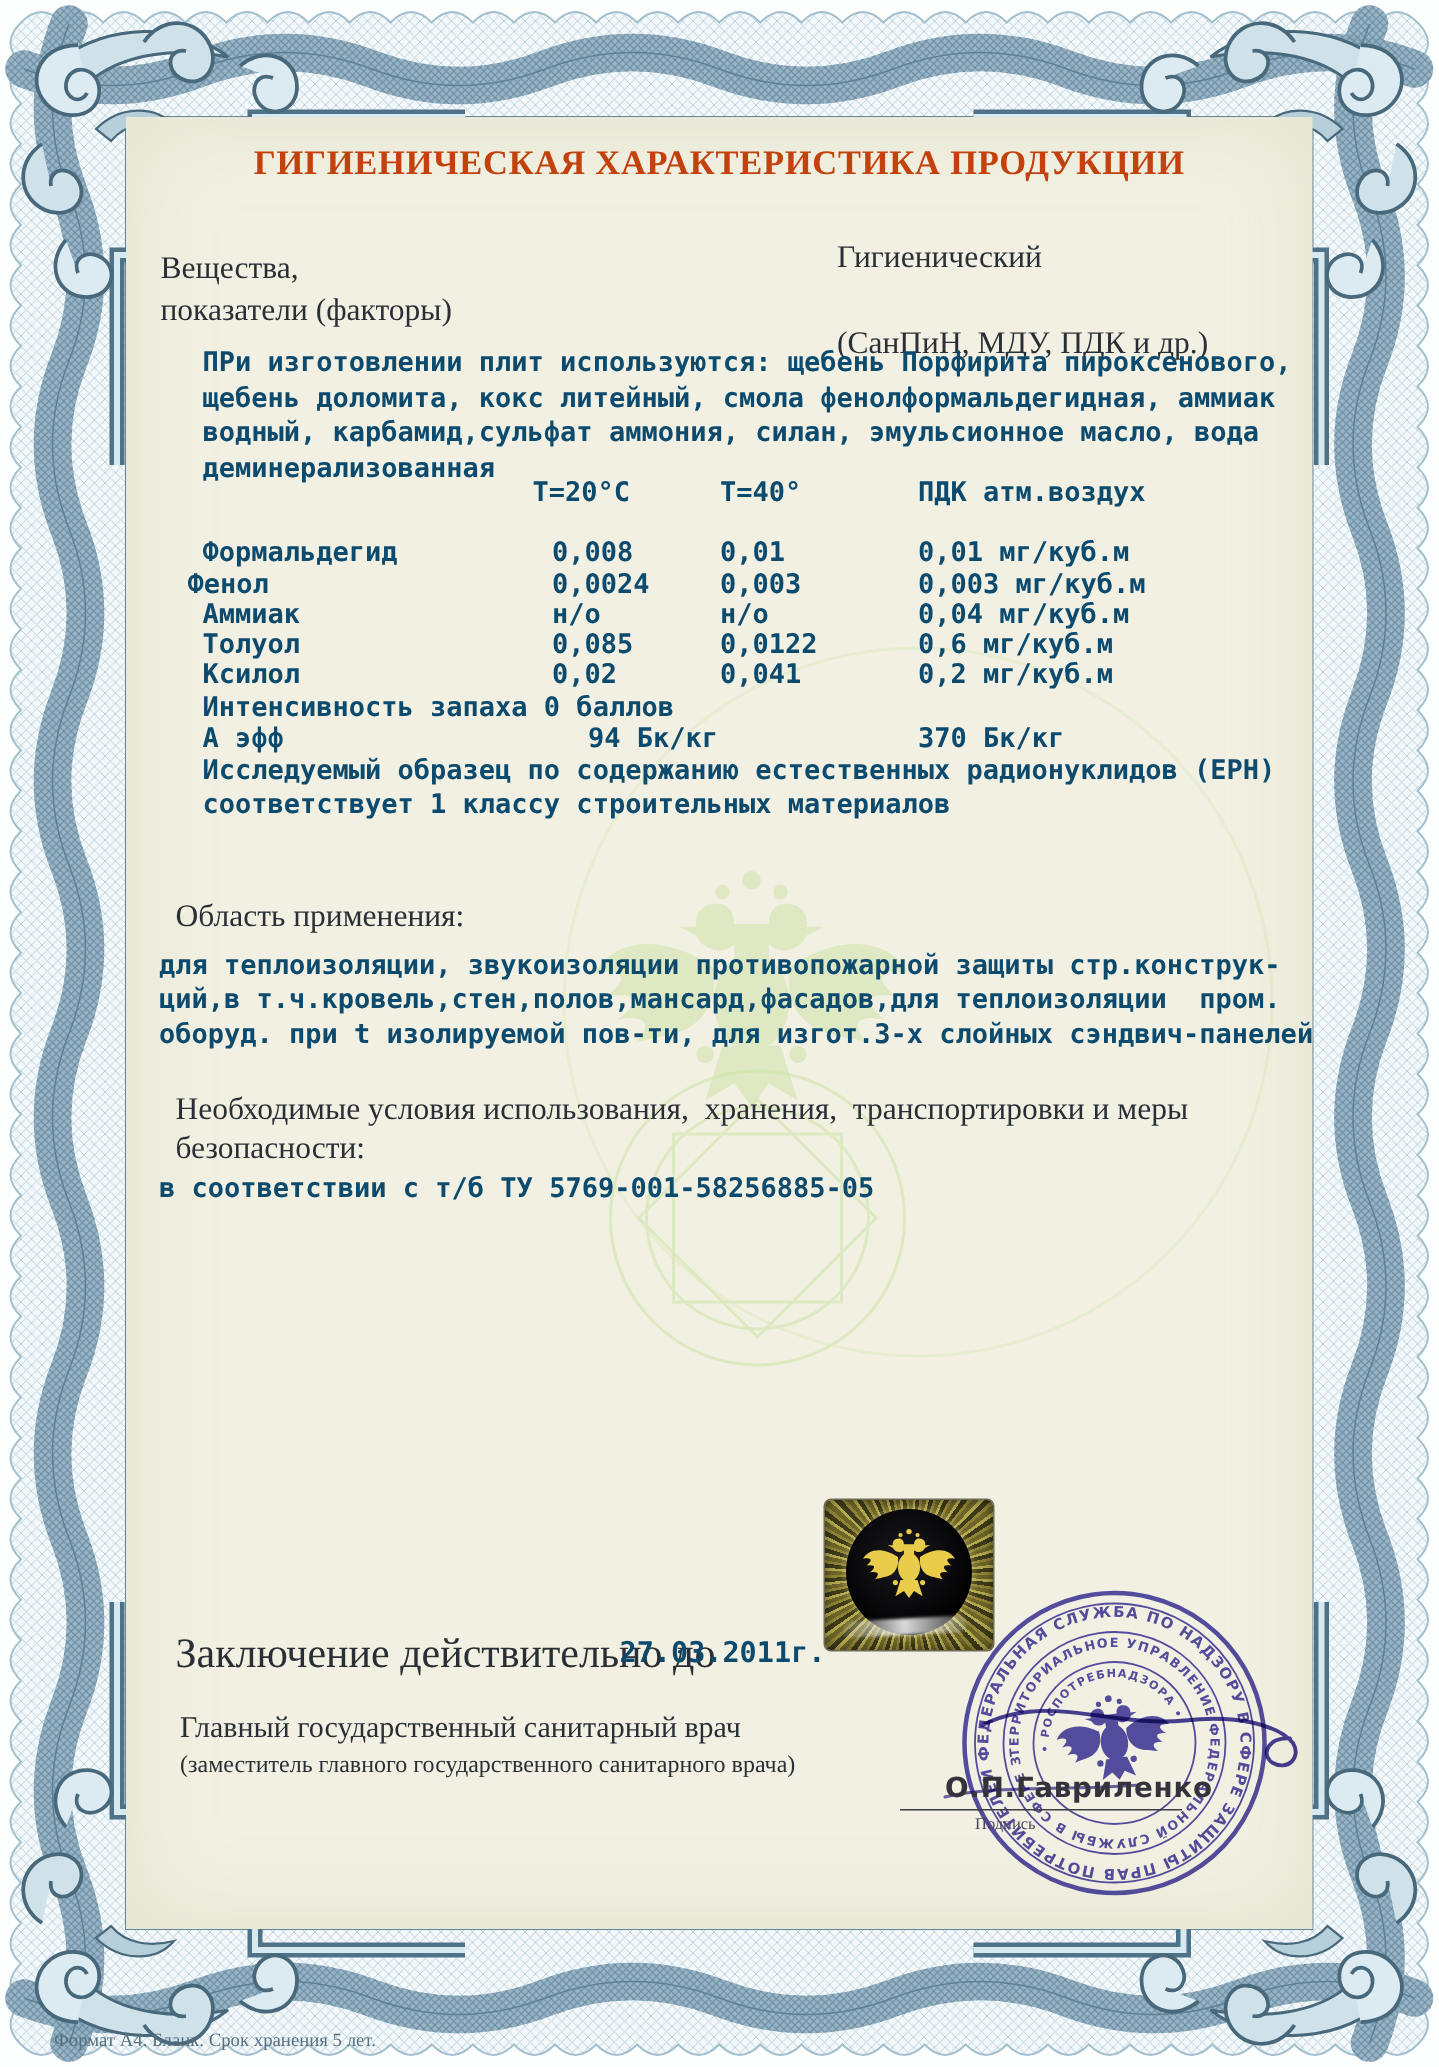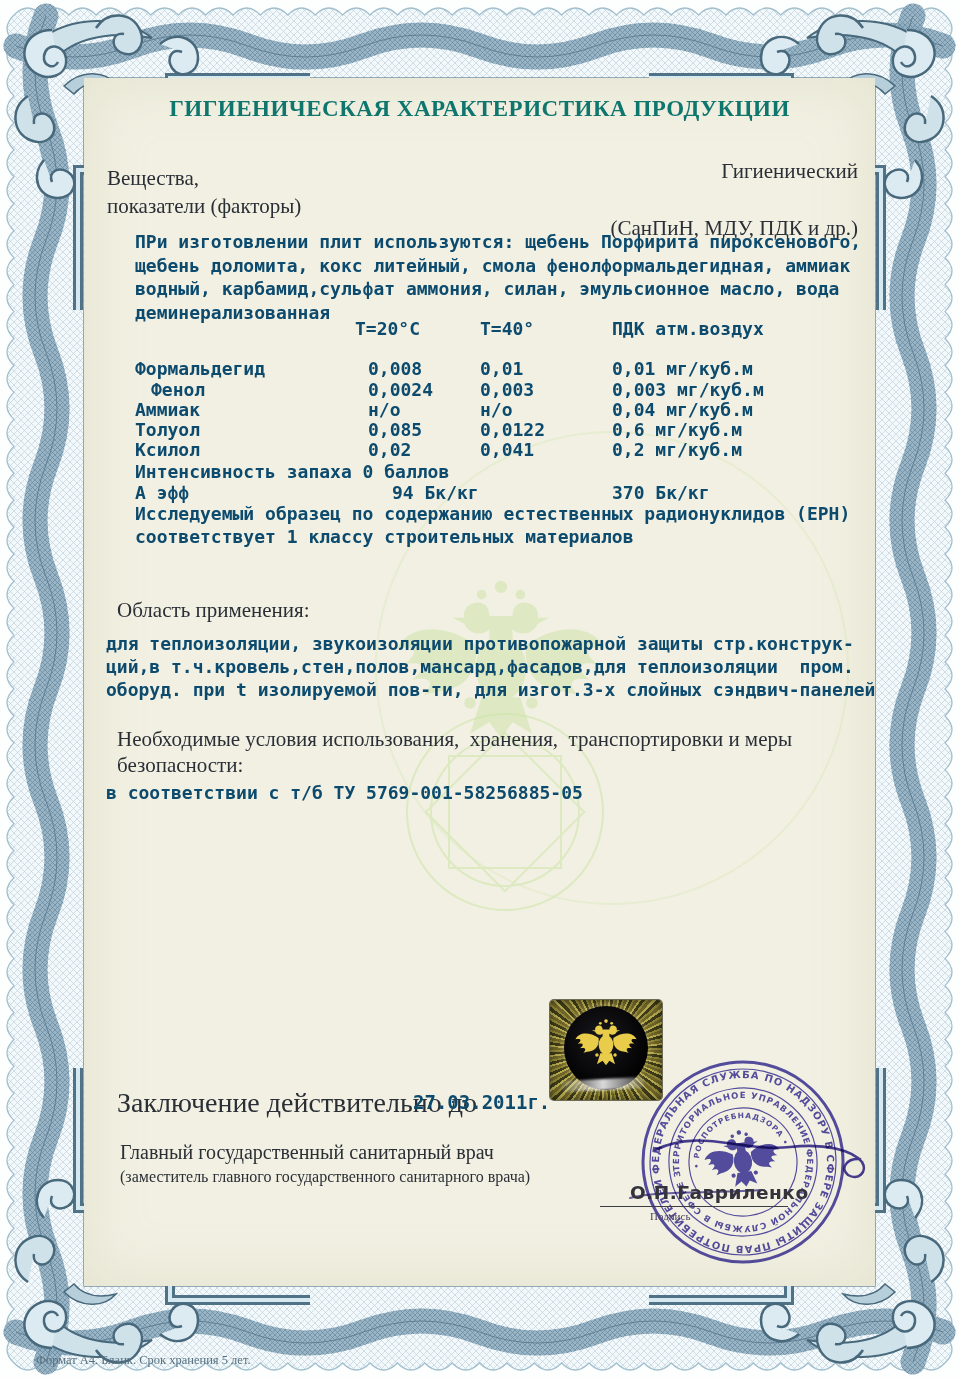--- a/index.html
+++ b/index.html
@@ -6,22 +6,22 @@
   #page{position:relative;width:959px;height:1378px;background:#fdfefe;overflow:hidden;
         font-family:"Liberation Serif",serif;}
   #border-svg{position:absolute;left:0;top:0;width:959px;height:1378px;}
   #paper{position:absolute;left:84px;top:78px;width:791px;height:1208px;
          background:#f1f0e2;box-shadow:inset 0 0 60px rgba(190,190,150,.25);}
   #watermark{position:absolute;left:84px;top:78px;width:791px;height:1208px;pointer-events:none;}
   .txt{position:absolute;white-space:pre;color:#23282e;}
   .serif{font-family:"Liberation Serif",serif;font-size:21px;color:#2a2f36;}
   .mono{font-family:"DejaVu Sans Mono",monospace;font-weight:700;font-size:18px;color:#0c4a6e;}
   #title{left:0;top:96px;width:959px;text-align:center;font-size:23px;font-weight:700;
-         letter-spacing:.5px;color:#0f766e;}
-  .right-head{left:558px;width:300px;text-align:right;}
+         letter-spacing:.5px;color:#c2410c;}
+  .right-head{left:558px;width:300px;text-align:left;}
   #holo{position:absolute;left:550px;top:1000px;width:112px;height:100px;border-radius:4px;
         background:repeating-conic-gradient(from 0deg at 50% 50%,
           #6d6428 0deg 3deg,#b3a84e 3deg 5deg,#3c3a18 5deg 8deg,#8f8436 8deg 10deg);
         box-shadow:0 0 0 1px #6d6a55, inset 0 0 8px rgba(0,0,0,.5);}
   #holo .core{position:absolute;left:14px;top:6px;width:84px;height:84px;border-radius:50%;
         background:radial-gradient(circle at 45% 40%, #1a1a20 0%, #000 75%);
         box-shadow:0 0 6px rgba(255,240,150,.5);}
   #holo .glare{position:absolute;left:12px;bottom:10px;width:82px;height:11px;
         background:linear-gradient(90deg,rgba(255,255,255,.1),rgba(255,255,255,.85),rgba(255,255,255,.2));
         filter:blur(1.2px);transform:rotate(-3deg);border-radius:4px;}
@@ -131,21 +131,21 @@
 
   <div class="txt mono" style="left:355px;top:318px">Т=20°С</div>
   <div class="txt mono" style="left:480px;top:318px">Т=40°</div>
   <div class="txt mono" style="left:612px;top:318px">ПДК атм.воздух</div>
 
   <div class="txt mono" style="left:135px;top:358px">Формальдегид</div>
   <div class="txt mono" style="left:368px;top:358px">0,008</div>
   <div class="txt mono" style="left:480px;top:358px">0,01</div>
   <div class="txt mono" style="left:612px;top:358px">0,01 мг/куб.м</div>
 
-  <div class="txt mono" style="left:151px;top:379px">Фенол</div>
+  <div class="txt mono" style="left:125px;top:379px">Фенол</div>
   <div class="txt mono" style="left:368px;top:379px">0,0024</div>
   <div class="txt mono" style="left:480px;top:379px">0,003</div>
   <div class="txt mono" style="left:612px;top:379px">0,003 мг/куб.м</div>
 
   <div class="txt mono" style="left:135px;top:399px">Аммиак</div>
   <div class="txt mono" style="left:368px;top:399px">н/о</div>
   <div class="txt mono" style="left:480px;top:399px">н/о</div>
   <div class="txt mono" style="left:612px;top:399px">0,04 мг/куб.м</div>
 
   <div class="txt mono" style="left:135px;top:419px">Толуол</div>

